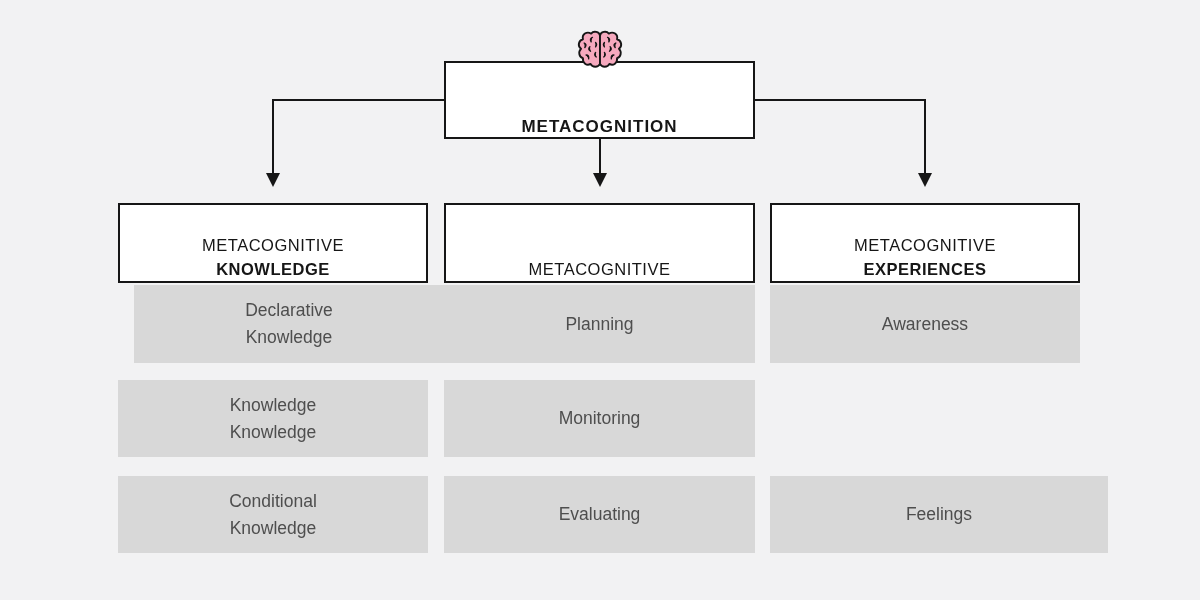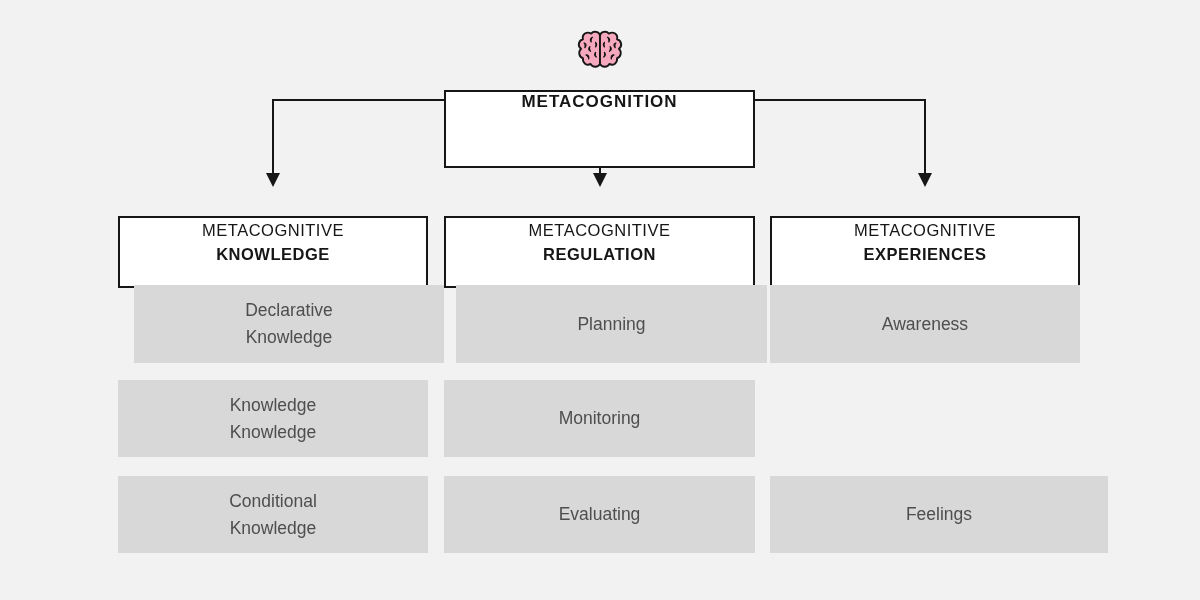--- a/index.html
+++ b/index.html
@@ -5,39 +5,38 @@
   html,body { margin:0; padding:0; }
   .canvas {
     position:relative; width:1200px; height:600px;
     background:var(--bg,#f2f2f3); overflow:hidden;
     font-family:"Liberation Sans", sans-serif;
   }
   .connector-layer { position:absolute; left:0; top:0; width:1200px; height:600px; pointer-events:none; }
   .node {
     position:absolute; box-sizing:border-box;
     background:var(--white,#fff); border:2px solid var(--line,#161616);
-    display:flex; flex-direction:column; align-items:center; justify-content:flex-start;
+    display:flex; flex-direction:column; align-items:center; justify-content:flex-end;
     text-align:center;
-    margin-top:29px;
   }
   .root-label {
     font-size:17px; font-weight:700; letter-spacing:1px;
     color:var(--heading,#161616);
   }
   .heading { font-size:16.5px; letter-spacing:0.5px; color:var(--heading,#161616); line-height:24px; }
   .heading .l1 { display:block; font-weight:400; }
   .heading .l2 { display:block; font-weight:700; }
   .item {
     position:absolute; box-sizing:border-box; background:var(--panel,#d8d8d8);
     display:flex; flex-direction:column; align-items:center; justify-content:center;
     text-align:center; font-size:17.5px; color:var(--muted,#4e4e4e); line-height:27px;
   }
   .item span { display:block; }
   .brain { position:absolute; left:576px; top:21px; width:48px; height:58px; z-index:3; }
-  .lvl2 { top:187px; height:72px; }
+  .lvl2 { top:203px; height:80px; }
 </style>
 </head>
 <body>
 
 <div class="canvas">
 
   <svg class="connector-layer" width="1200" height="600" viewBox="0 0 1200 600" fill="none">
     <polyline points="444,100 273,100 273,175" stroke="var(--line)" stroke-width="2"></polyline>
     <line x1="600" y1="139" x2="600" y2="175" stroke="var(--line)" stroke-width="2"></line>
     <polyline points="755,100 925,100 925,175" stroke="var(--line)" stroke-width="2"></polyline>
@@ -73,21 +72,20 @@
 
   <div class="node lvl2" style="left:118px; width:310px;">
     <div class="heading">
       <span class="l1">METACOGNITIVE</span>
       <span class="l2">KNOWLEDGE</span>
     </div>
   </div>
   <div class="node lvl2" style="left:444px; width:311px;">
     <div class="heading">
       <span class="l1">METACOGNITIVE</span>
-      <span class="l2">REGULATION</span>
     </div>
   </div>
   <div class="node lvl2" style="left:770px; width:310px;">
     <div class="heading">
       <span class="l1">METACOGNITIVE</span>
       <span class="l2">EXPERIENCES</span>
     </div>
   </div>
 
   <div class="item" style="left:118px; top:285px; width:310px; height:78px;margin-left:16px;">
@@ -96,21 +94,21 @@
   </div>
   <div class="item" style="left:118px; top:380px; width:310px; height:77px;">
     <span>Knowledge</span>
     <span>Knowledge</span>
   </div>
   <div class="item" style="left:118px; top:476px; width:310px; height:77px;">
     <span>Conditional</span>
     <span>Knowledge</span>
   </div>
 
-  <div class="item" style="left:456px; top:285px; width:311px; height:78px;">
+  <div class="item" style="left:444px; top:285px; width:311px; height:78px;">
     <span>Planning</span>
   </div>
   <div class="item" style="left:444px; top:380px; width:311px; height:77px;justify-content:center;">
     <span>Monitoring</span>
   </div>
   <div class="item" style="left:770px; top:285px; width:310px; height:78px;">
     <span>Awareness</span>
   </div>
 
   <div class="item" style="left:444px; top:476px; width:311px; height:77px;">

